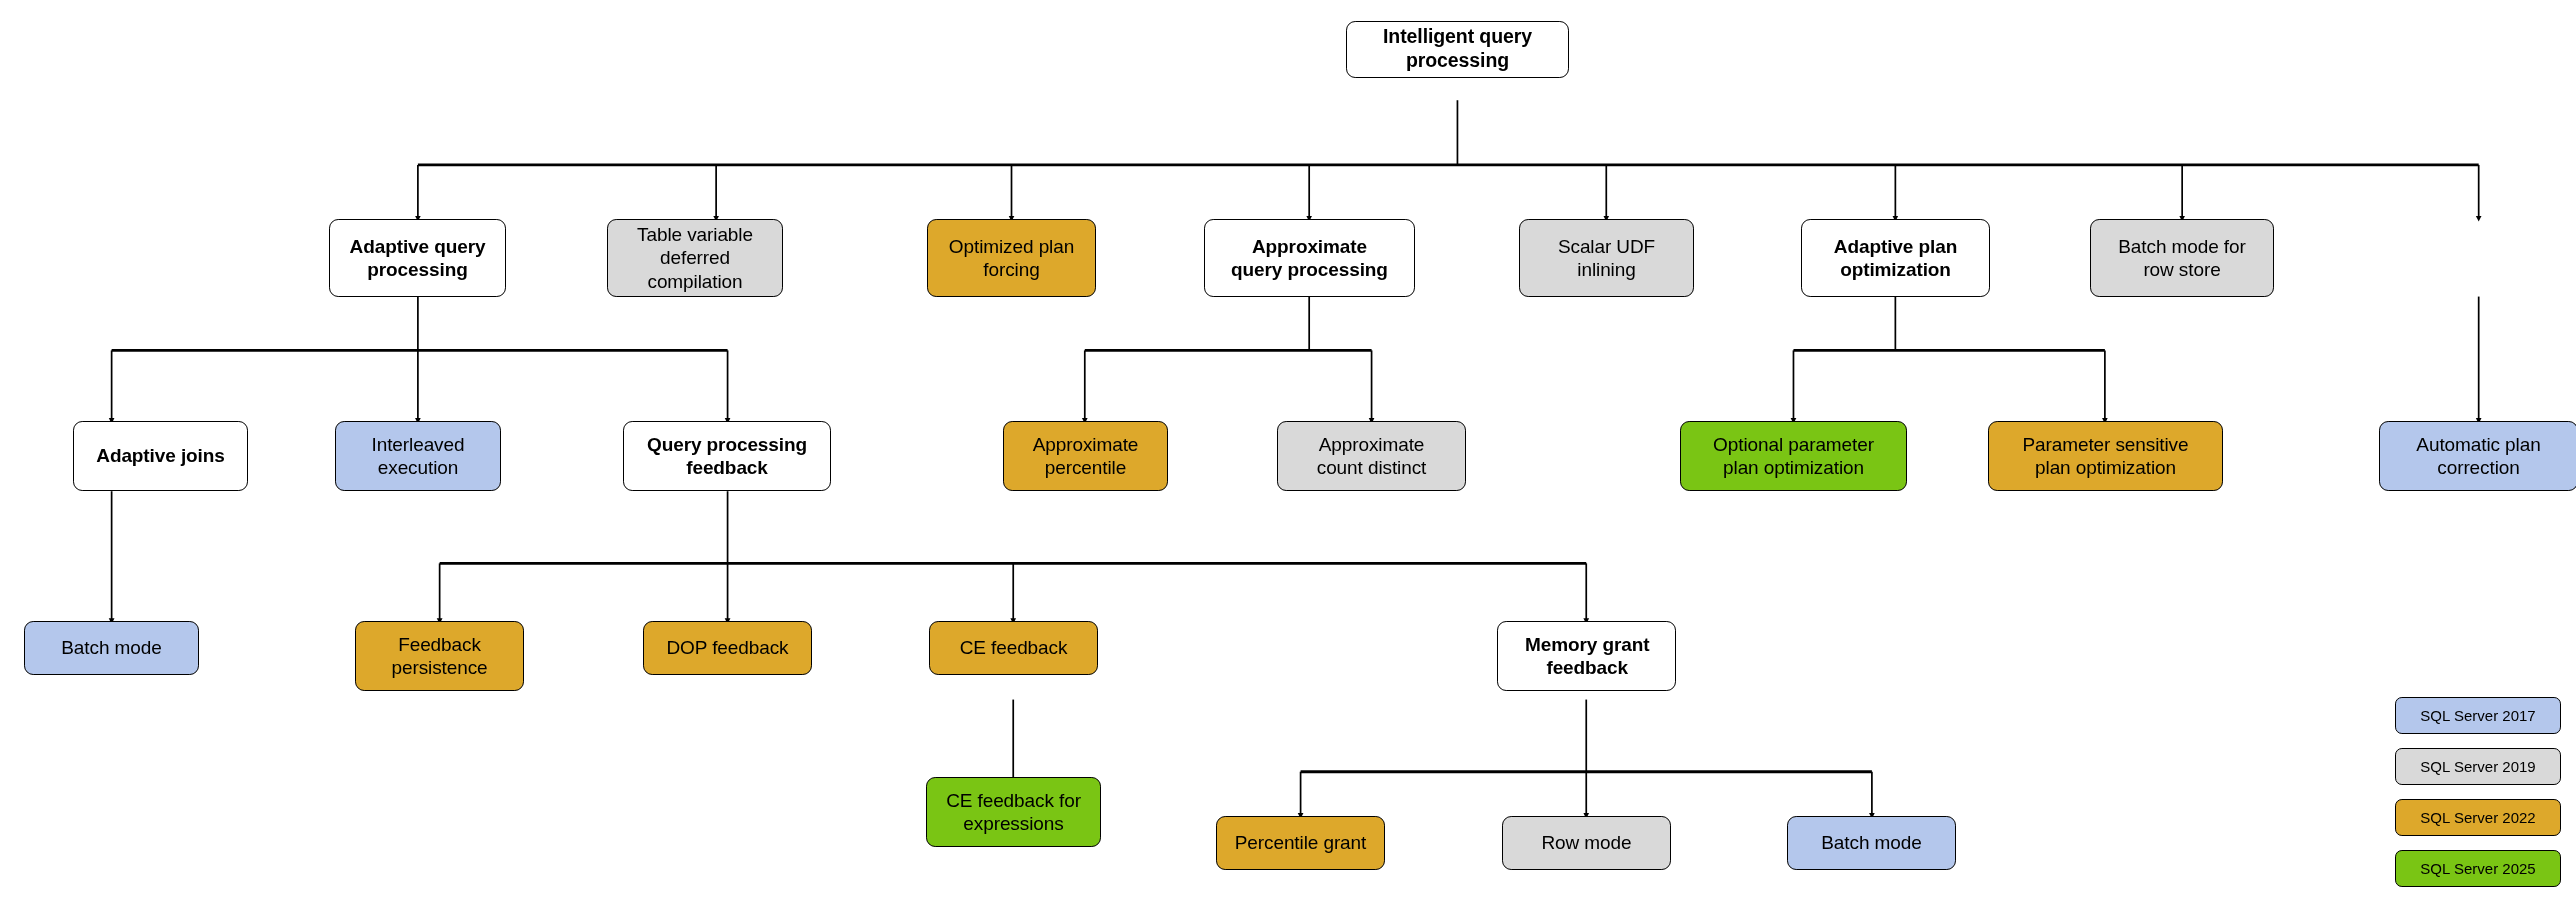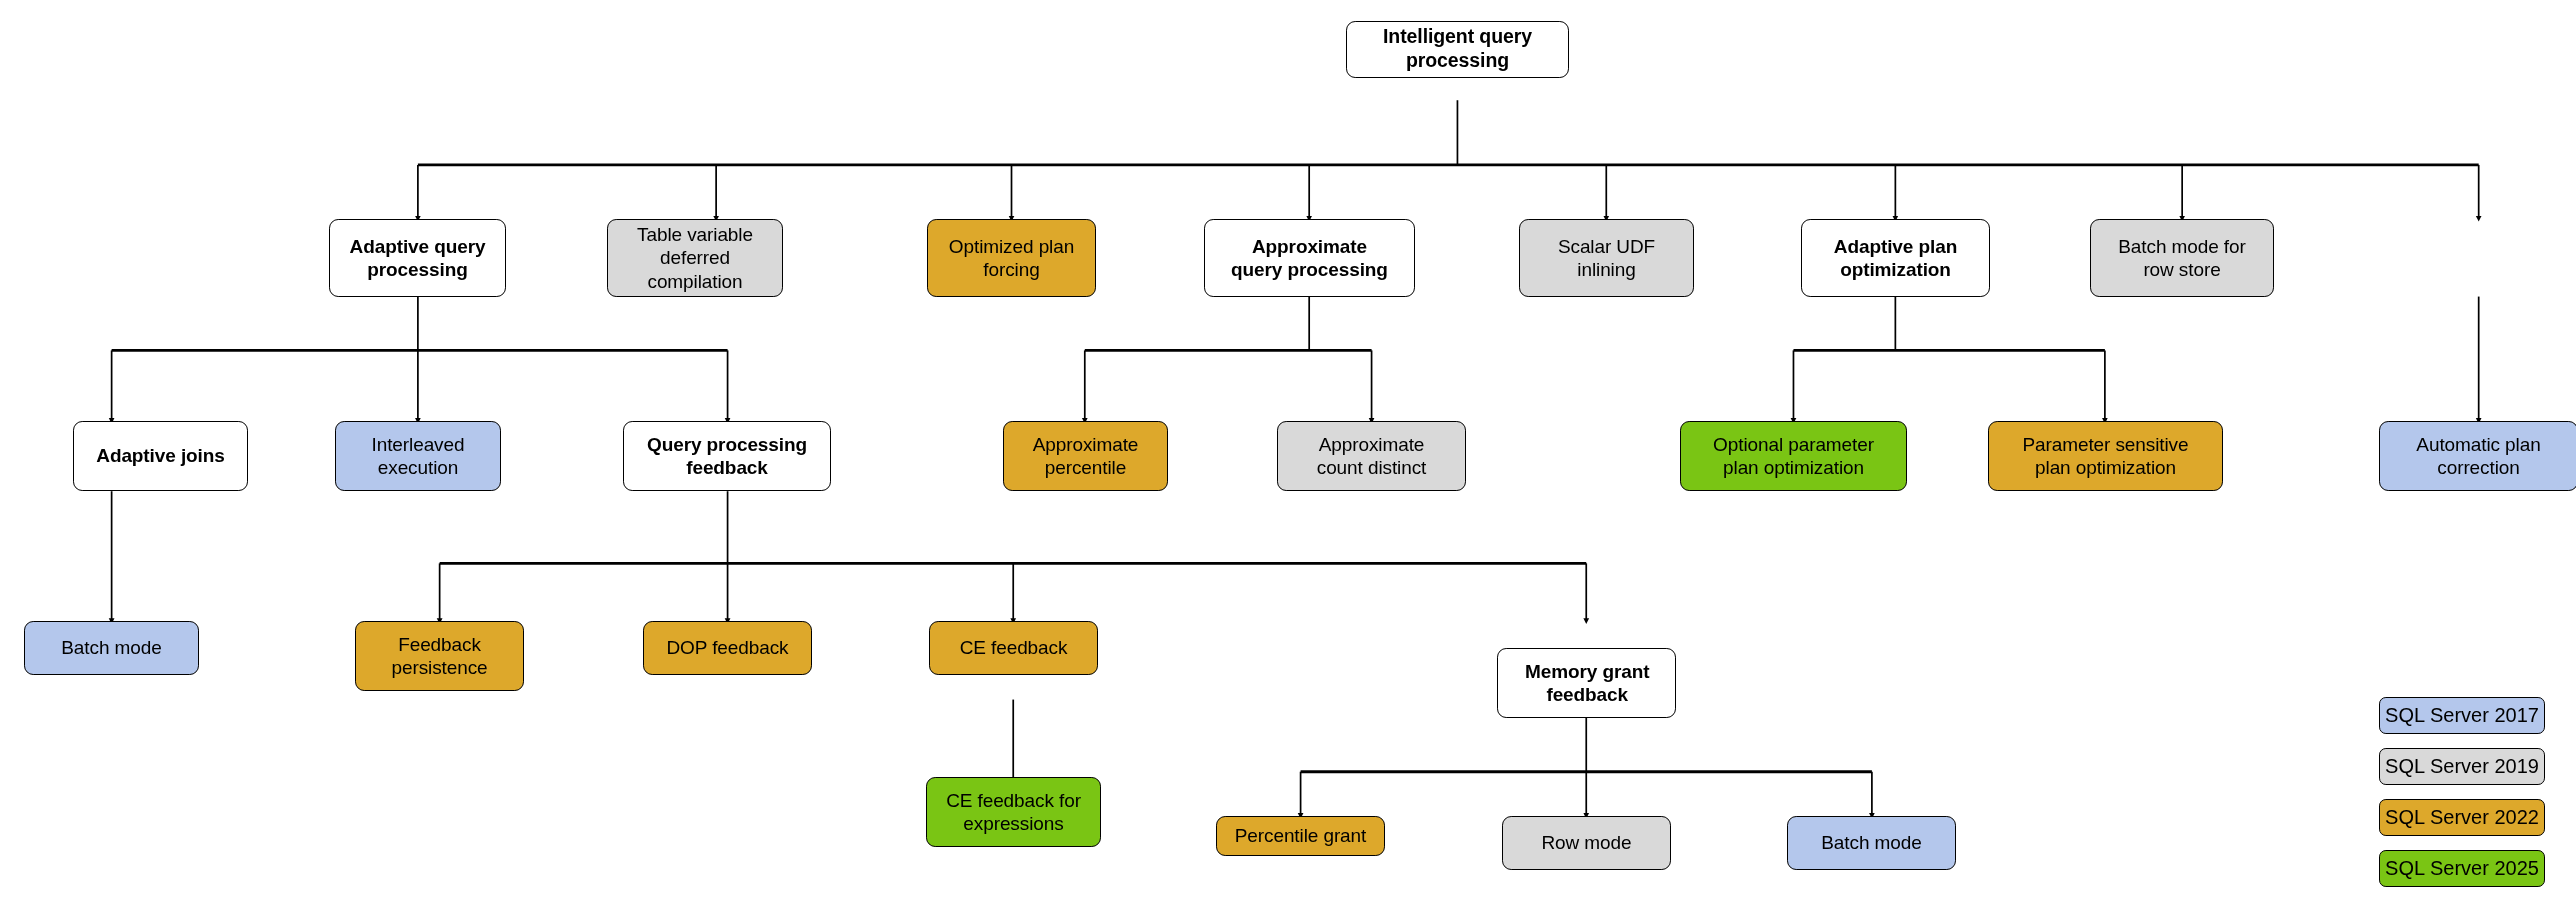--- a/index.html
+++ b/index.html
@@ -29,22 +29,22 @@
   .node.blue{background:#b4c7ec;font-weight:normal;}
   .node.green{background:#7ac514;font-weight:normal;}
   .node.root{font-size:19.5px;}
   .legend{position:absolute;}
   .legend-item{
     position:absolute;
     box-sizing:border-box;
     border:1.7px solid #000000;
     border-radius:6.9px;
     display:flex;align-items:center;justify-content:center;
-    font-size:20px;color:#000;
-    width:166px;height:37px;
+    font-size:15px;color:#000;
+    width:166px;height:37px;margin-left:16px;
   }
 </style>
 </head>
 <body>
 
 <div id="stage">
 
   <svg id="wires" viewBox="0 0 4500 1600">
     <defs>
       <marker id="ah" markerWidth="12" markerHeight="12" refX="5" refY="6" orient="auto" markerUnits="userSpaceOnUse">
@@ -153,27 +153,27 @@
 
   <div class="node blue" style="left:24px;top:621px;width:175px;height:54px;">Batch mode</div>
 
   <div class="node orange" style="left:355px;top:621px;width:169px;height:70px;">Feedback
 persistence</div>
 
   <div class="node orange" style="left:643px;top:621px;width:169px;height:54px;">DOP feedback</div>
 
   <div class="node orange" style="left:929px;top:621px;width:169px;height:54px;">CE feedback</div>
 
-  <div class="node white" style="left:1497px;top:648px;width:179px;height:70px;padding-left:6px;">Memory grant
+  <div class="node white" style="left:1497px;top:621px;width:179px;height:70px;padding-left:6px;">Memory grant
 feedback</div>
 
   <div class="node green" style="left:926px;top:777px;width:175px;height:70px;">CE feedback for
 expressions</div>
 
-  <div class="node orange" style="left:1216px;top:816px;width:169px;height:40px;">Percentile grant</div>
+  <div class="node orange" style="left:1216px;top:816px;width:169px;height:54px;">Percentile grant</div>
 
   <div class="node gray" style="left:1502px;top:816px;width:169px;height:54px;">Row mode</div>
 
   <div class="node blue" style="left:1787px;top:816px;width:169px;height:54px;">Batch mode</div>
 
   <div class="legend" style="left:0;top:0;">
     <div class="legend-item" style="left:2379px;top:697px;background:#b4c7ec;">
       <span>SQL Server 2017</span>
     </div>
     <div class="legend-item" style="left:2379px;top:748px;background:#d9d9d9;">

